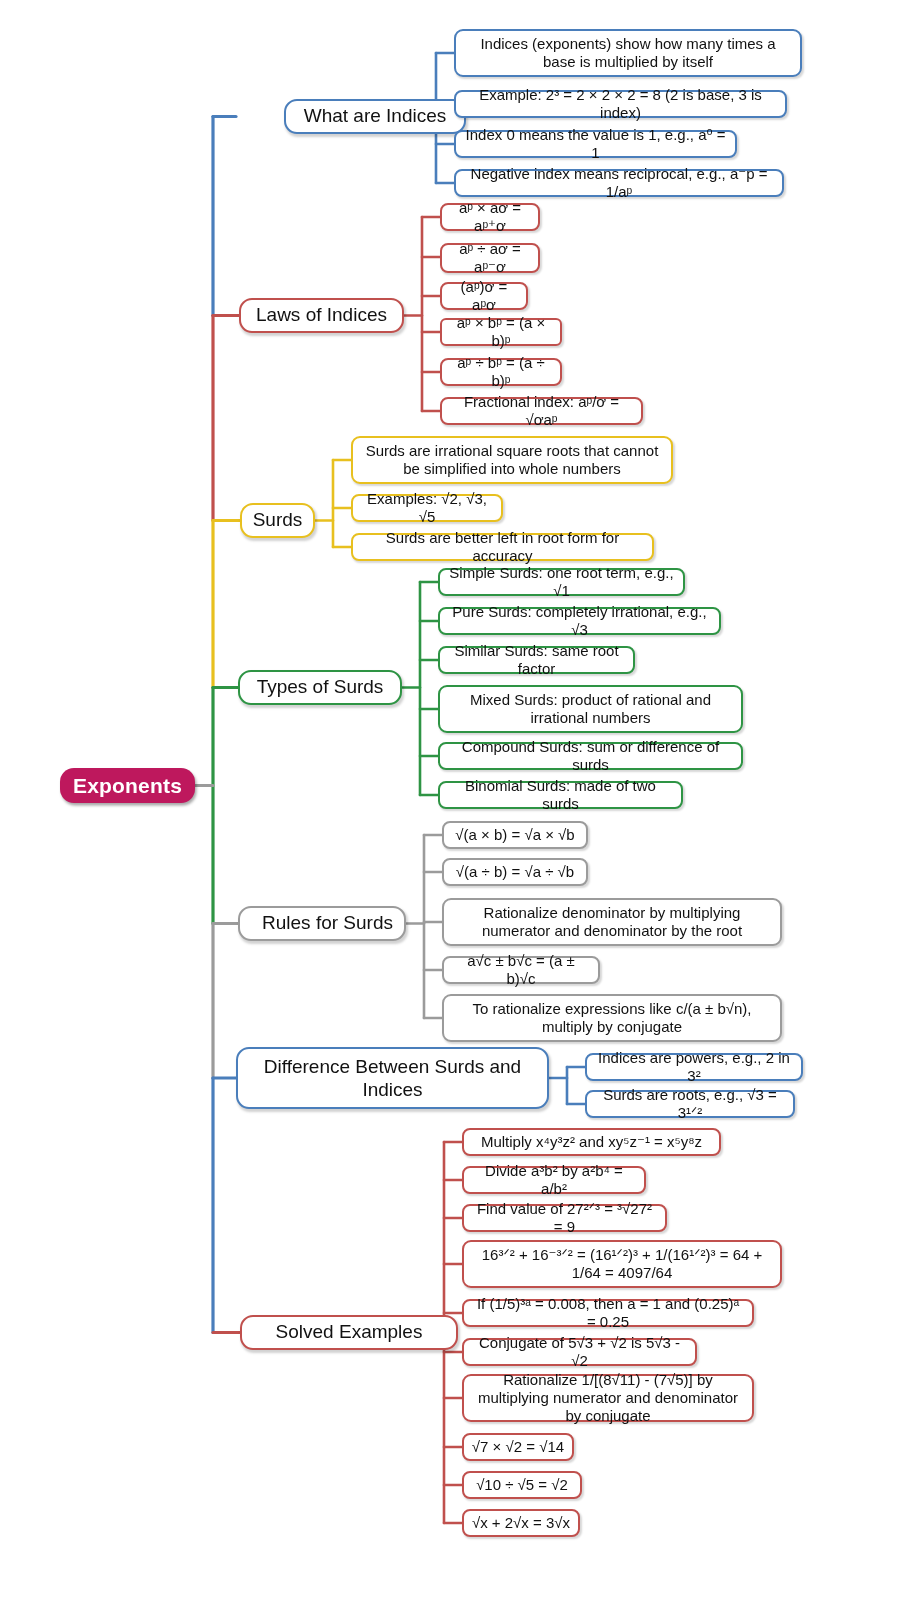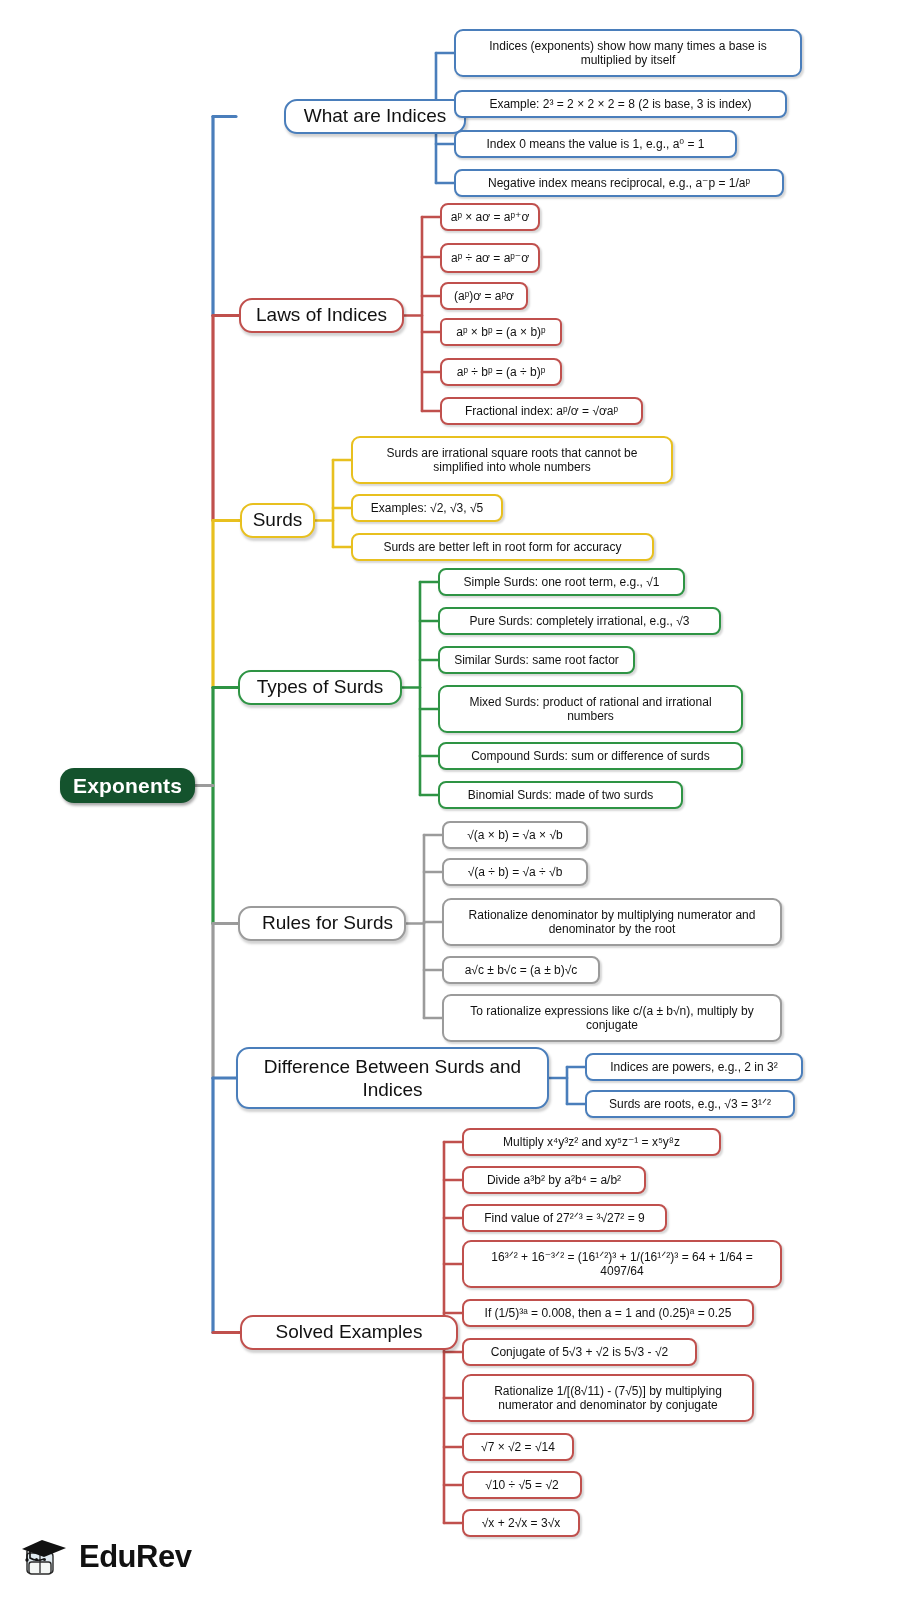--- a/index.html
+++ b/index.html
@@ -16,42 +16,42 @@
 
   
   .node{
     position:absolute;box-sizing:border-box;
     background:#ffffff;border-style:solid;border-radius:9px;
     display:flex;align-items:center;justify-content:center;
     text-align:center;color:#111111;
     line-height:1.18;
     padding:3px 7px;
   }
-  .leaf{border-width:2px;font-size:12px;border-radius:8px;}
+  .leaf{border-width:2px;font-size:15px;border-radius:8px;}
   .leaf.wrap{border-radius:9px;}
   .branch{
     border-width:2.5px;border-radius:13px;
     font-size:19px;padding:5px 11px;
   }
   .branch.two-line{font-size:19px;line-height:1.22;}
 
   
   .leaf{box-shadow:1.5px 2px 2px rgba(0,0,0,0.16);}
   .branch{box-shadow:1.5px 2.5px 2.5px rgba(0,0,0,0.18);}
 
   
   .c-blue{border-color:#4a7ebb;}
   .c-red{border-color:#c0504d;}
   .c-yellow{border-color:#e8c01f;}
   .c-green{border-color:#2e9444;}
   .c-gray{border-color:#9b9b9b;}
 
   
   #root{
-    position:absolute;background:#14532d;color:#ffffff;
+    position:absolute;background:#be185d;color:#ffffff;
     font-size:21px;font-weight:bold;border-radius:14px;
     display:flex;align-items:center;justify-content:center;
     box-shadow:1.5px 2.5px 3px rgba(0,0,0,0.35);
     letter-spacing:.2px;
   }
 
   
   #logo{position:absolute;left:18px;top:1534px;display:flex;align-items:center;gap:9px;}
   #logo .word{font-size:31px;font-weight:bold;color:#111;letter-spacing:-.5px;}
   #cap{width:52px;height:46px;display:block;}
@@ -257,28 +257,14 @@
         <span>√7 × √2 = √14</span>
       </div>
       <div class="node leaf c-red" style="left: 462px; top: 1471px; width: 120px; height: 28px;">
         <span>√10 ÷ √5 = √2</span>
       </div>
       <div class="node leaf c-red" style="left: 462px; top: 1509px; width: 118px; height: 28px;">
         <span>√x + 2√x = 3√x</span>
       </div>
     </div>
 
-  <div id="logo">
-    <svg id="cap" viewBox="0 0 52 46">
-      <rect x="9" y="19" width="26" height="20" rx="3" fill="#dfe9ef" stroke="#2b2b2b" stroke-width="1.4"></rect>
-      <rect x="11" y="28" width="22" height="12" rx="2.5" fill="#f4f7f5" stroke="#2b2b2b" stroke-width="1.4"></rect>
-      <line x1="22" y1="20" x2="22" y2="39" stroke="#2b2b2b" stroke-width="1.3"></line>
-      <circle cx="18.5" cy="25.5" r="1.5" fill="#1b1b1b"></circle>
-      <circle cx="26.5" cy="25.5" r="1.5" fill="#1b1b1b"></circle>
-      <path d="M4 15 L24 6 L48 14 L26 23 Z" fill="#111111"></path>
-      <path d="M12 17 L12 24 q 6 4 14 1" fill="none" stroke="#111111" stroke-width="1.6"></path>
-      <line x1="9" y1="16.5" x2="9" y2="25" stroke="#111111" stroke-width="1.4"></line>
-      <circle cx="9" cy="26" r="1.7" fill="#111111"></circle>
-    </svg>
-    <span class="word">EduRev</span>
-  </div>
 
 </div>
 
 </body></html>

